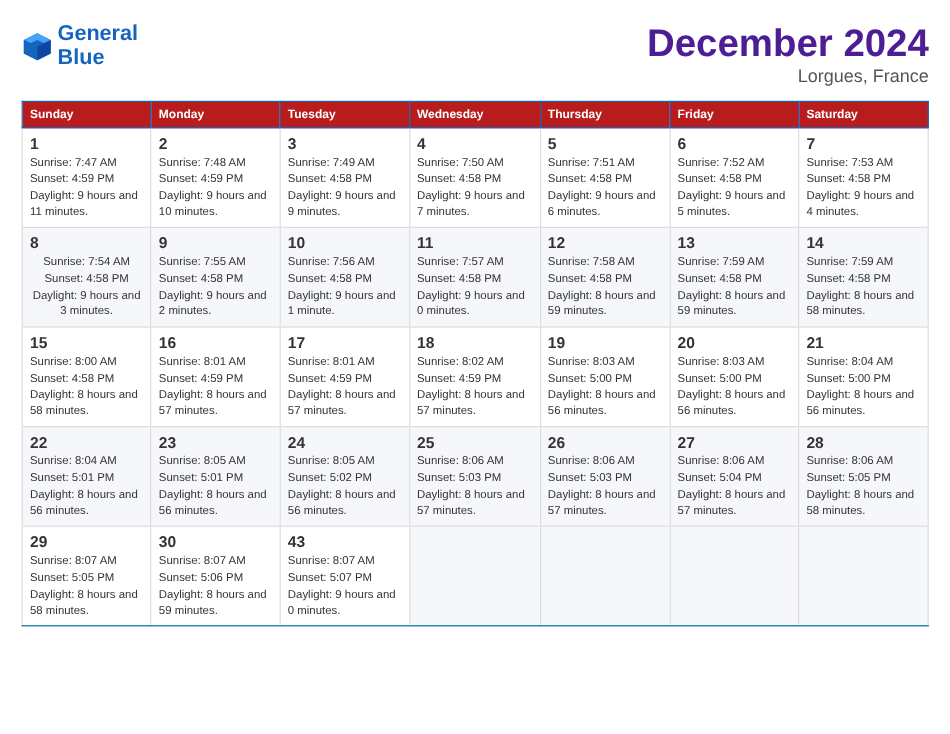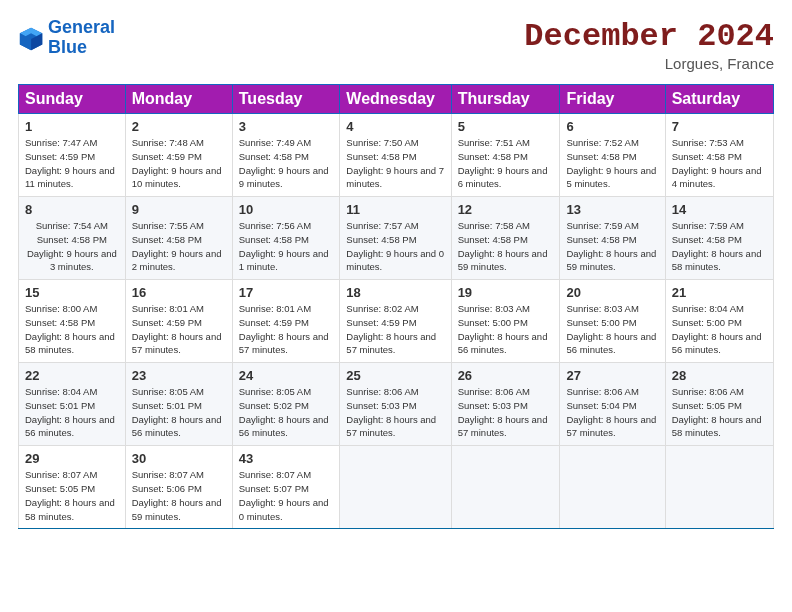--- a/index.html
+++ b/index.html
@@ -37,38 +37,37 @@
       width: 28px;
       height: 28px;
       margin-right: 2px;
     }
     .title-block {
       text-align: right;
     }
     .month-title {
       font-size: 32px;
       font-weight: bold;
-      color: #7f1d1d;
-      font-family: Liberation Mono, monospace;
+      color: #4c1d95;
     }
     .location {
       font-size: 15px;
       color: #555;
     }
     table {
       width: 100%;
       border-collapse: collapse;
       font-size: 10px;
     }
     thead tr th {
-      background-color: #a21caf;
+      background-color: #b91c1c;
       color: #fff;
       text-align: left;
       padding: 5px 6px;
-      font-size: 16px;
+      font-size: 10px;
       font-weight: bold;
       border: 1px solid #1565c0;
     }
     tbody tr {
       border-bottom: 1px solid #ddd;
     }
     tbody tr:nth-child(odd) {
       background-color: #fff;
     }
     tbody tr:nth-child(even) {

